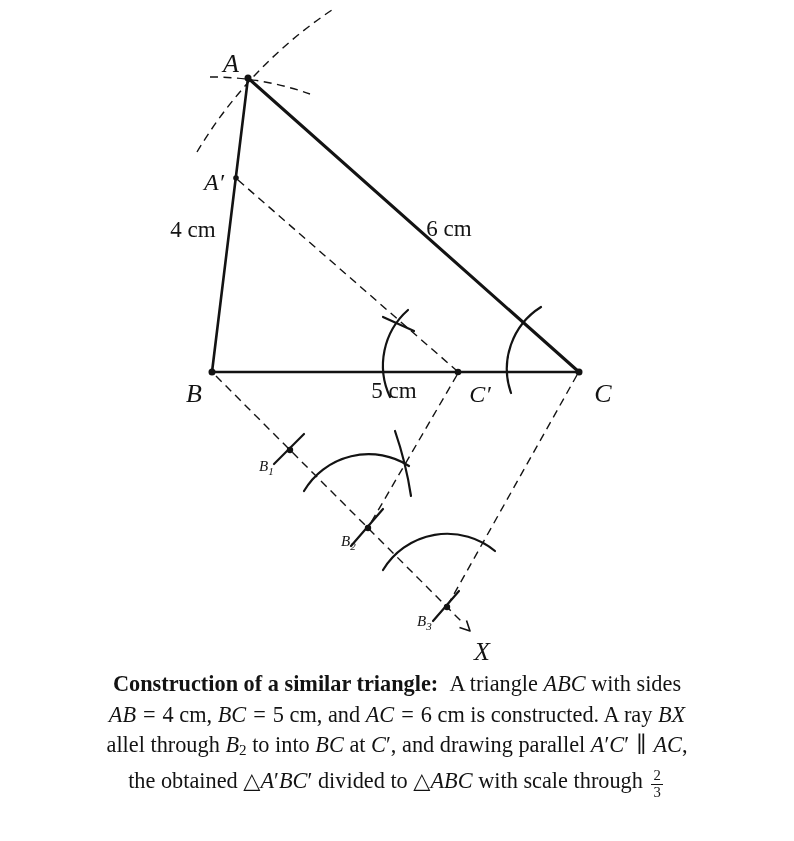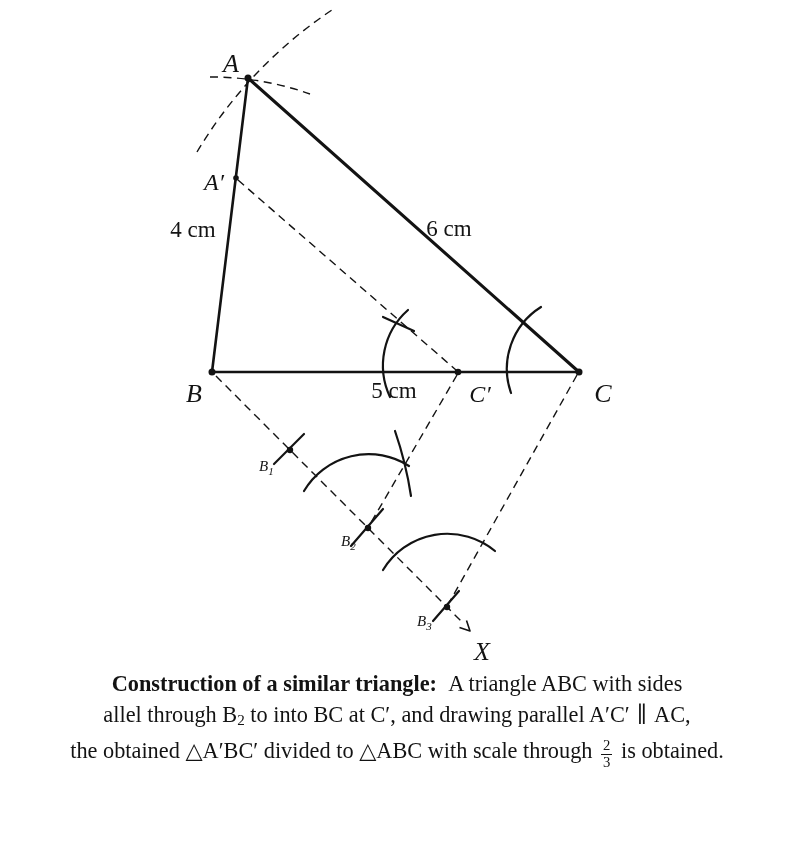--- a/index.html
+++ b/index.html
@@ -6,21 +6,21 @@
   .stage{position:relative;width:794px;height:841px;background:#ffffff;overflow:hidden;
          font-family:"Liberation Serif","DejaVu Serif",serif;color:#111;}
   svg{position:absolute;top:0;left:0;}
   svg text{fill:#131313;}
   .lbl{font-family:"Liberation Serif","DejaVu Serif",serif;font-style:italic;}
   .meas{font-family:"Liberation Serif","DejaVu Serif",serif;font-style:normal;}
   .caption{position:absolute;left:0;right:0;top:669px;text-align:center;
            font-size:22.3px;color:#131313;}
   .cap-line{line-height:30.6px;white-space:nowrap;}
   .cap-line .b{font-weight:700;}
-  .cap-line .i{}
+  .cap-line .i{font-style:italic;}
   .cap-line .sub{font-size:0.68em;vertical-align:-0.22em;}
   .cap-line .eq{margin:0 7px;}
   .frac{display:inline-block;vertical-align:-0.62em;text-align:center;
         font-size:0.66em;line-height:1.08;margin:0 3px;}
   .frac .num{display:block;padding:0 2px;}
   .frac .den{display:block;border-top:1.4px solid #131313;padding:0 2px;}
 </style>
 </head>
 <body>
 
@@ -78,16 +78,17 @@
     <text class="lbl" x="417" y="626" font-size="15"><tspan>B</tspan><tspan dy="4" font-size="11">3</tspan></text>
     <text class="lbl" x="482" y="660" font-size="26" text-anchor="middle"><tspan>X</tspan></text>
 
     <text class="meas" x="193" y="237" font-size="23" text-anchor="middle">4 cm</text>
     <text class="meas" x="449" y="236" font-size="23" text-anchor="middle">6 cm</text>
     <text class="meas" x="394" y="398" font-size="23" text-anchor="middle">5 cm</text>
   </svg>
 
   <div class="caption">
       <div class="cap-line"><span class="b">Construction of a similar triangle:</span><span> &nbsp;A triangle </span><span class="i">ABC</span><span> with sides</span></div>
+      <div class="cap-line"><span class="i">AB</span><span class="eq">=</span><span>4 cm, </span><span class="i">BC</span><span class="eq">=</span><span>5 cm, and </span><span class="i">AC</span><span class="eq">=</span><span>6 cm is constructed. A ray </span><span class="i">BX</span></div>
       <div class="cap-line"><span>allel through </span><span class="i">B</span><span class="sub">2</span><span> to into </span><span class="i">BC</span><span> at </span><span class="i">C</span><span>′</span><span>, and drawing parallel </span><span class="i">A</span><span>′</span><span class="i">C</span><span>′</span><span class="eq">∥</span><span class="i">AC</span><span>,</span></div>
-      <div class="cap-line"><span>the obtained </span><span>△</span><span class="i">A</span><span>′</span><span class="i">BC</span><span>′</span><span> divided to </span><span>△</span><span class="i">ABC</span><span> with scale through </span><span class="frac"><span class="num">2</span><span class="den">3</span></span><span> is obtained.</span></div>
+      <div class="cap-line"><span>the obtained </span><span>△</span><span class="i">A</span><span>′</span><span class="i">BC</span><span>′</span><span> divided to </span><span>△</span><span class="i">ABC</span><span> with scale through </span><span class="frac"><span class="num">2</span><span class="den">3</span></span></div>
     </div>
 </div>
 
 </body></html>

